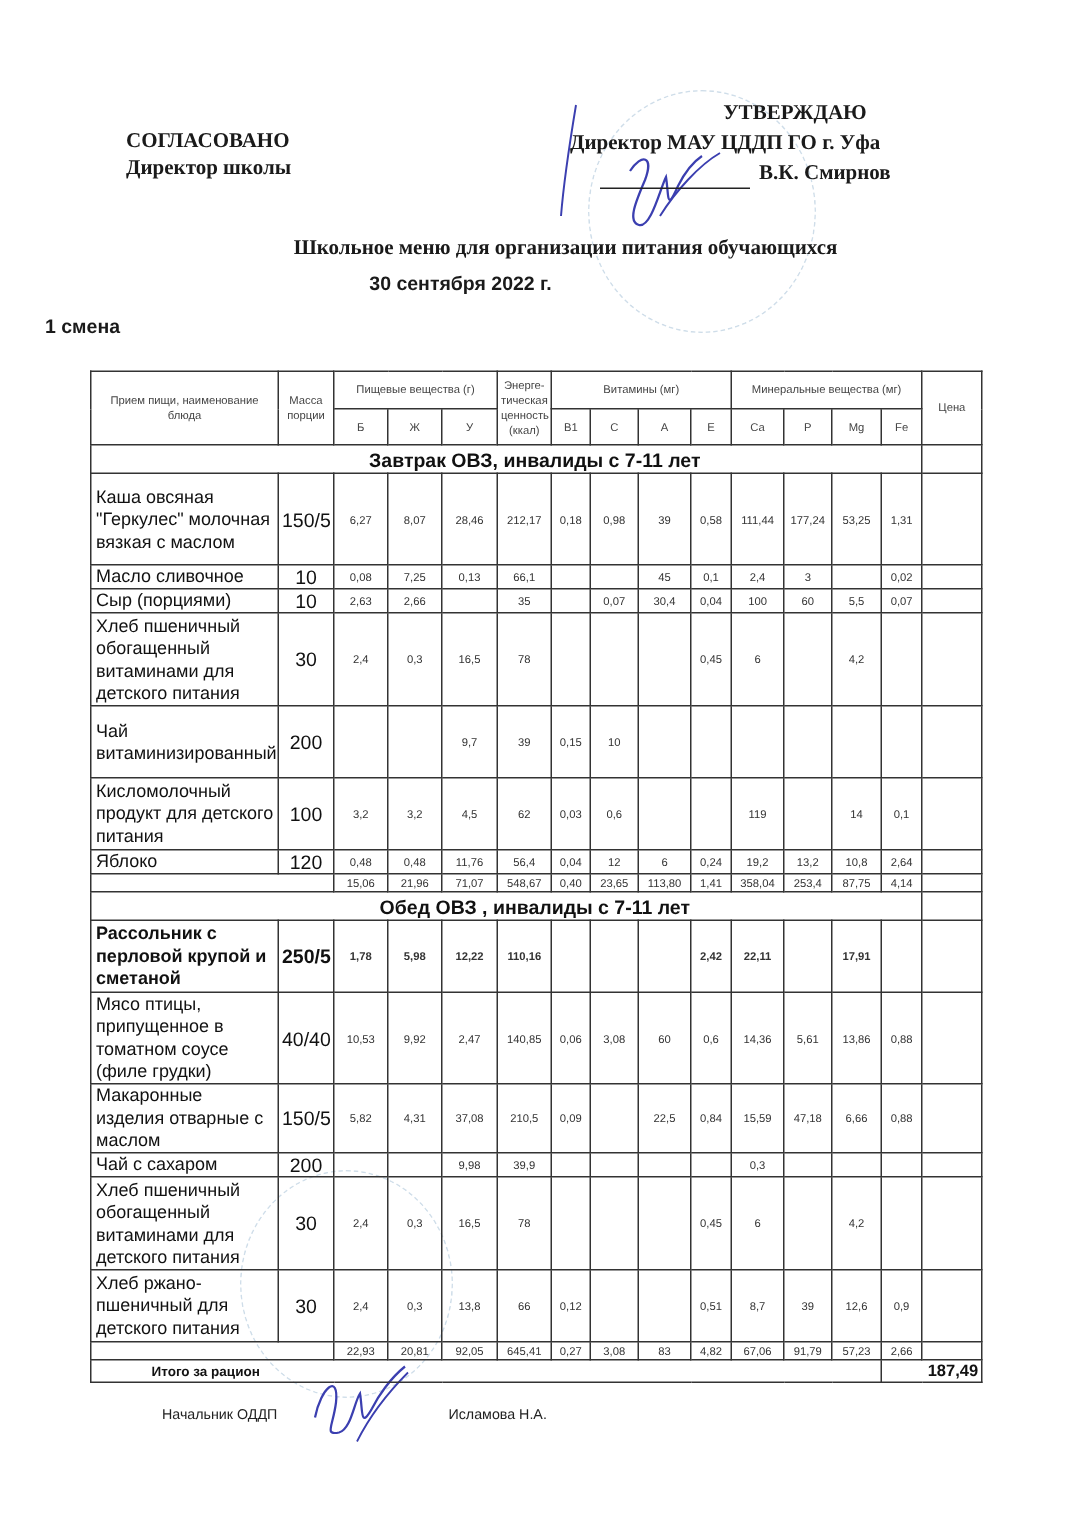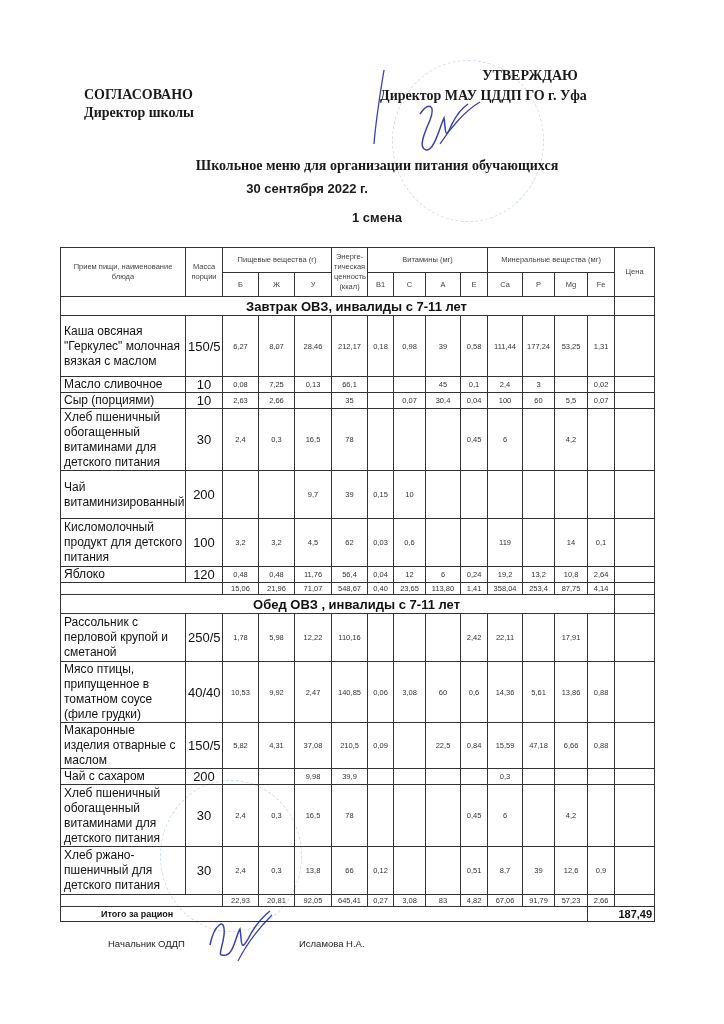--- a/index.html
+++ b/index.html
@@ -6,21 +6,21 @@
     body { width: 724px; height: 1024px; position: relative; overflow: hidden; color: #1a1a1a; }
 
     .approve-left { position: absolute; left: 84px; top: 86px; font-family: "Liberation Serif", serif; font-weight: bold; font-size: 14px; line-height: 18px; }
     .approve-right { position: absolute; left: 380px; top: 66px; width: 240px; font-family: "Liberation Serif", serif; font-weight: bold; font-size: 14px; line-height: 20px; }
     .approve-right .title { text-align: center; padding-left: 60px; }
     .approve-right .line { white-space: nowrap; }
     .approve-right .sign-line { display: inline-block; width: 100px; border-bottom: 1px solid #222; margin-left: 20px; margin-right: 6px; height: 14px; vertical-align: bottom; }
 
     .doc-title { position: absolute; left: 0; width: 724px; top: 158px; text-align: center; font-family: "Liberation Serif", serif; font-weight: bold; font-size: 14px; padding-left: 30px; box-sizing: border-box; }
     .doc-date { position: absolute; left: 0; width: 584px; top: 181px; text-align: center; font-family: "Liberation Sans", sans-serif; font-weight: bold; font-size: 13px; padding-left: 30px; box-sizing: border-box; }
-    .doc-shift { position: absolute; left: 0; width: 724px; top: 210px; text-align: center; font-family: "Liberation Sans", sans-serif; font-weight: bold; font-size: 13px; padding-left: 30px; box-sizing: border-box; }
+    .doc-shift { position: absolute; left: 0; width: 724px; top: 210px; font-family: "Liberation Sans", sans-serif; font-weight: bold; font-size: 13px; padding-left: 30px; box-sizing: border-box; }
 
     .stamp { position: absolute; left: 392px; top: 60px; width: 150px; height: 160px; border-radius: 50%; border: 1px dashed #a9c3d8; opacity: 0.55; pointer-events: none; }
     .stamp2 { position: absolute; left: 160px; top: 780px; width: 140px; height: 150px; border-radius: 50%; border: 1px dashed #a9c3d8; opacity: 0.55; pointer-events: none; }
 
     .signature { position: absolute; pointer-events: none; }
 
     table.menu { position: absolute; left: 60px; top: 247px; width: 594px; border-collapse: collapse; table-layout: fixed; font-family: "Liberation Sans", sans-serif; }
     table.menu td, table.menu th { border: 1px solid #333; padding: 0 2px; text-align: center; vertical-align: middle; color: #333; }
     table.menu th { font-weight: normal; font-size: 7.5px; line-height: 10px; color: #444; }
     table.menu td.name { text-align: left; font-size: 12px; line-height: 15px; color: #111; padding-left: 3px; }
@@ -51,20 +51,23 @@
 </svg>
 
 <div class="approve-left">
   <div>СОГЛАСОВАНО</div>
   <div>Директор школы</div>
 </div>
 
 <div class="approve-right">
   <div class="title">УТВЕРЖДАЮ</div>
   <div class="line">Директор МАУ ЦДДП ГО г. Уфа</div>
+  <div class="line">
+    <span class="sign-line"></span><span>В.К. Смирнов</span>
+  </div>
 </div>
 
 <div class="doc-title">Школьное меню для организации питания обучающихся</div>
 <div class="doc-date">30 сентября 2022 г.</div>
 <div class="doc-shift">1 смена</div>
 
 <table class="menu">
   <colgroup>
     <col style="width:125px">
       <col style="width:37px">
@@ -243,21 +246,21 @@
         <td class="num">358,04</td>
         <td class="num">253,4</td>
         <td class="num">87,75</td>
         <td class="num">4,14</td>
         <td></td>
       </tr>
       <tr>
         <td class="section" colspan="14">Обед  ОВЗ , инвалиды с 7-11 лет</td>
         <td></td>
       </tr>
-      <tr style="height: 48px;">
+      <tr style="height: 48px; font-weight: bold;">
         <td class="name">Рассольник с перловой крупой и сметаной</td>
         <td class="mass">250/5</td>
         <td class="num">1,78</td>
         <td class="num">5,98</td>
         <td class="num">12,22</td>
         <td class="num">110,16</td>
         <td class="num"></td>
         <td class="num"></td>
         <td class="num"></td>
         <td class="num">2,42</td>

